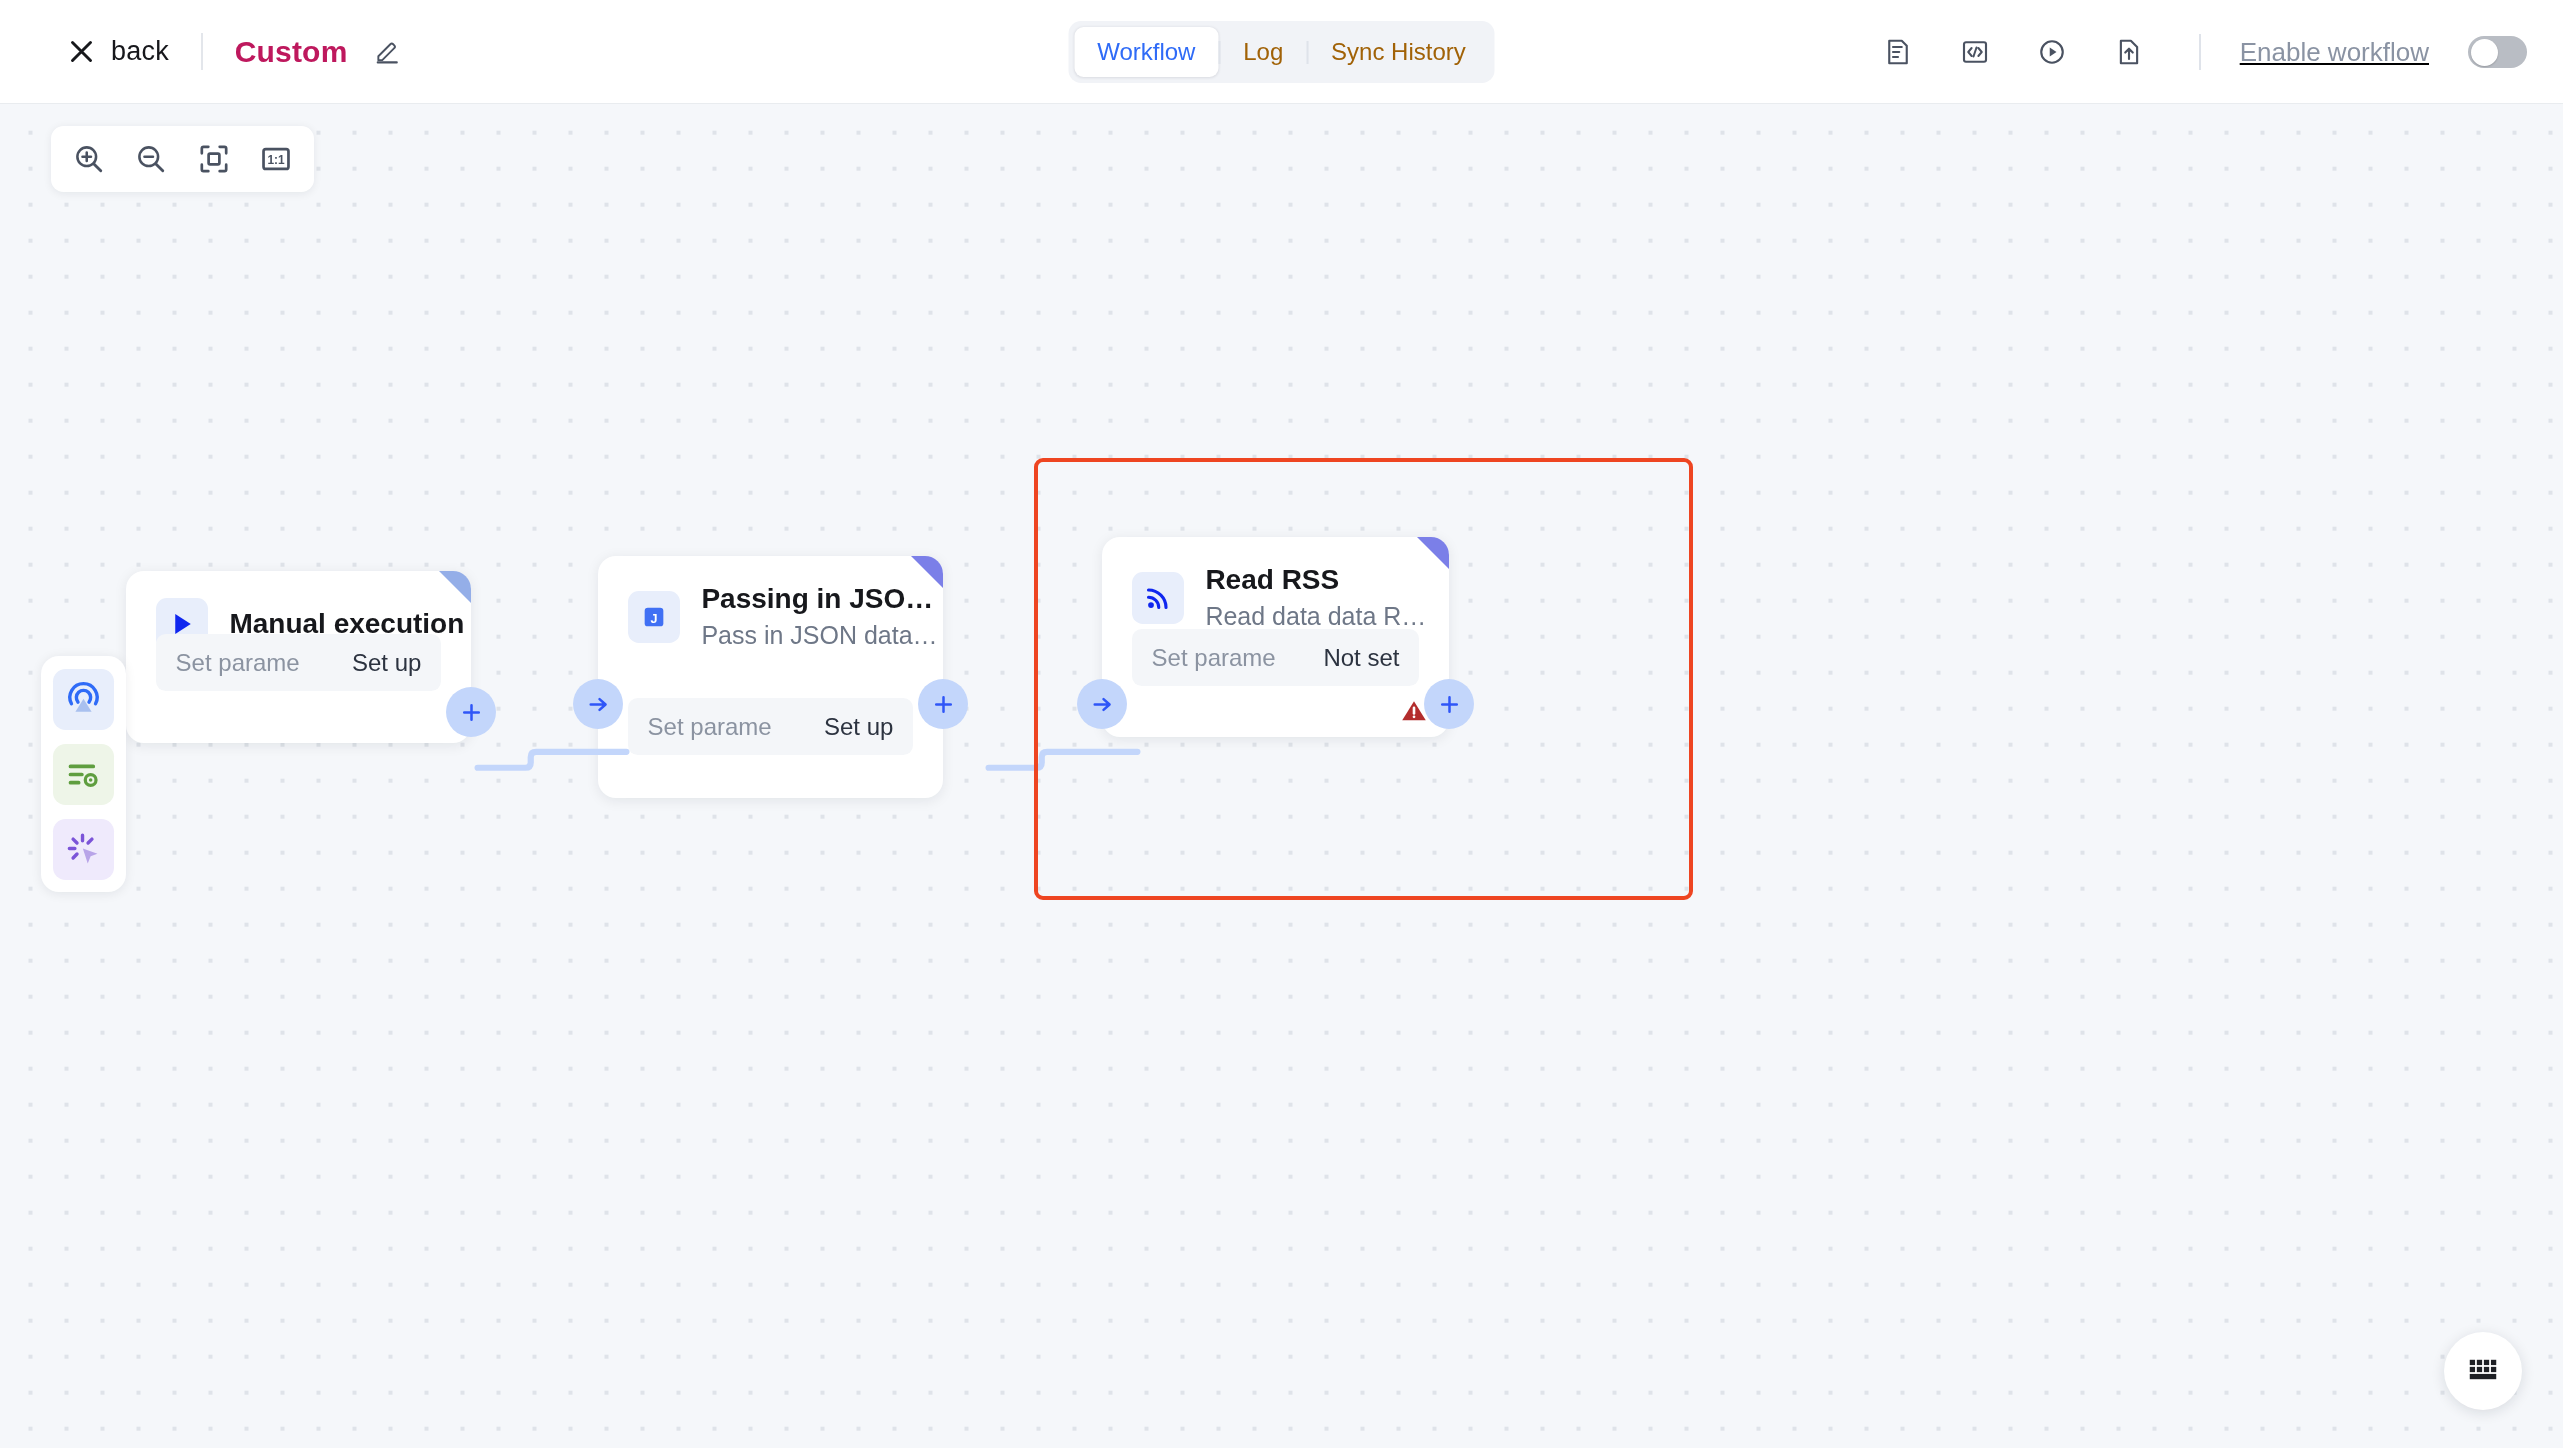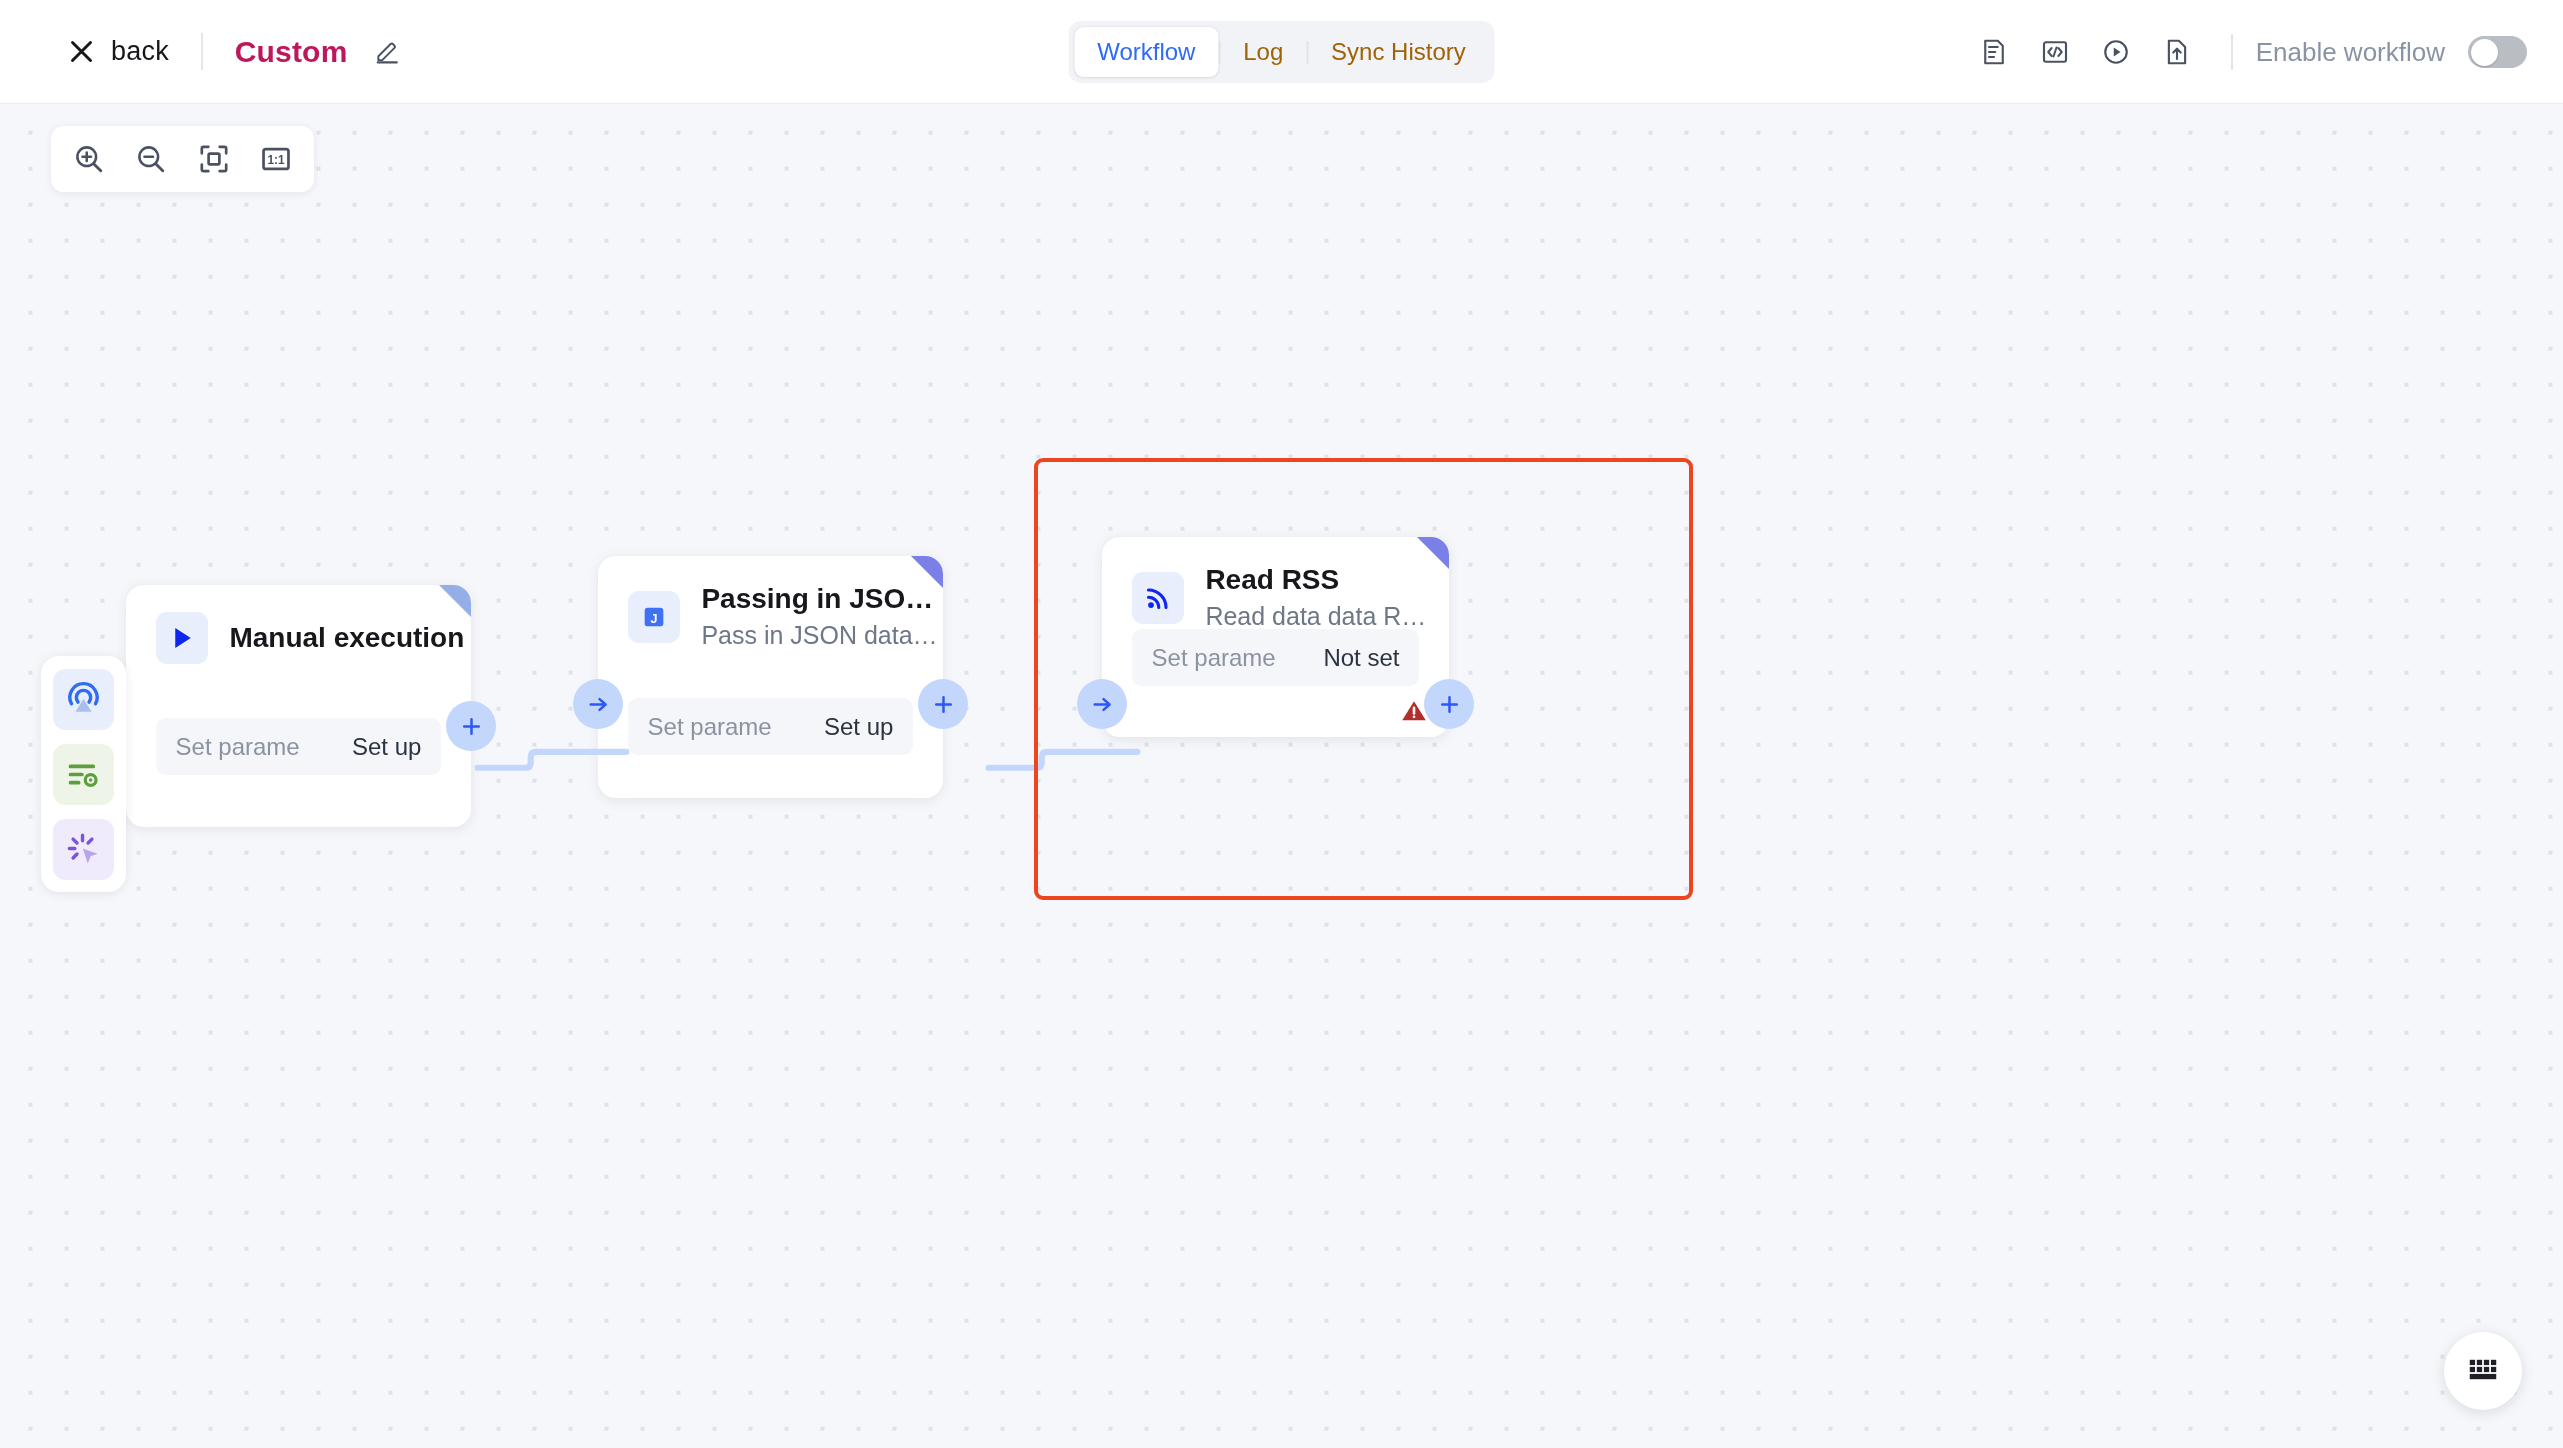--- a/index.html
+++ b/index.html
@@ -49,21 +49,21 @@
   }
   .tab.active {
     background: #ffffff; color: #2f6bf7; font-weight: normal;
     box-shadow: 0 0.9px 2.7px rgba(16,24,40,.10);
   }
   .tab-sep { width: 1.8px; height: 23px; background: #dfe3ea; }
 
   
   .header-right {
     position: absolute; right: 36px; top: 0; height: 104px;
-    display: flex; align-items: center; gap: 0;
+    display: flex; align-items: center; gap: 16px; text-decoration: underline;
   }
   .hicon {
     width: 61px; height: 61px;
     display: flex; align-items: center; justify-content: center;
     cursor: pointer;
   }
   .hicon svg { display: block; }
   .vdiv { width: 1.8px; height: 36px; background: #dfe3ea; margin: 0 23px; }
   .enable-label { font-size: 26px; color: #8a93a3; margin-right: 23px; white-space: nowrap; }
   .toggle {
@@ -319,21 +319,21 @@
   <svg class="edge" style="left:472px; top:623px; width:160px; height:62px;" viewBox="0 0 180 70" width="160" height="62">
     <path d="M6 46 H60 Q66 46 66 40 V34 Q66 28 72 28 H174" fill="none" stroke="#c3d6fb" stroke-width="7" stroke-linecap="round"></path>
   </svg>
 
   <svg class="edge" style="left:983px; top:623px; width:160px; height:62px;" viewBox="0 0 180 70" width="160" height="62">
     <path d="M6 46 H60 Q66 46 66 40 V34 Q66 28 72 28 H174" fill="none" stroke="#c3d6fb" stroke-width="7" stroke-linecap="round"></path>
   </svg>
 
   <div class="highlight" style="left:1034px; top:354px; width:659px; height:442px;"></div>
 
-  <div class="node" style="left:126px; top:481px; width:345px; height:242px;">
+  <div class="node" style="left:126px; top:467px; width:345px; height:172px;">
     <div class="node-inner">
       <div class="corner"></div>
       <div class="node-head">
         <div class="node-tile">
           <svg width="30" height="30" viewBox="0 0 24 24">
             <path d="M6.6 4 L19 12 L6.6 20 z" fill="#0f26ef"></path>
           </svg>
         </div>
         <div class="node-texts">
           <div class="node-title">Manual execution</div>

